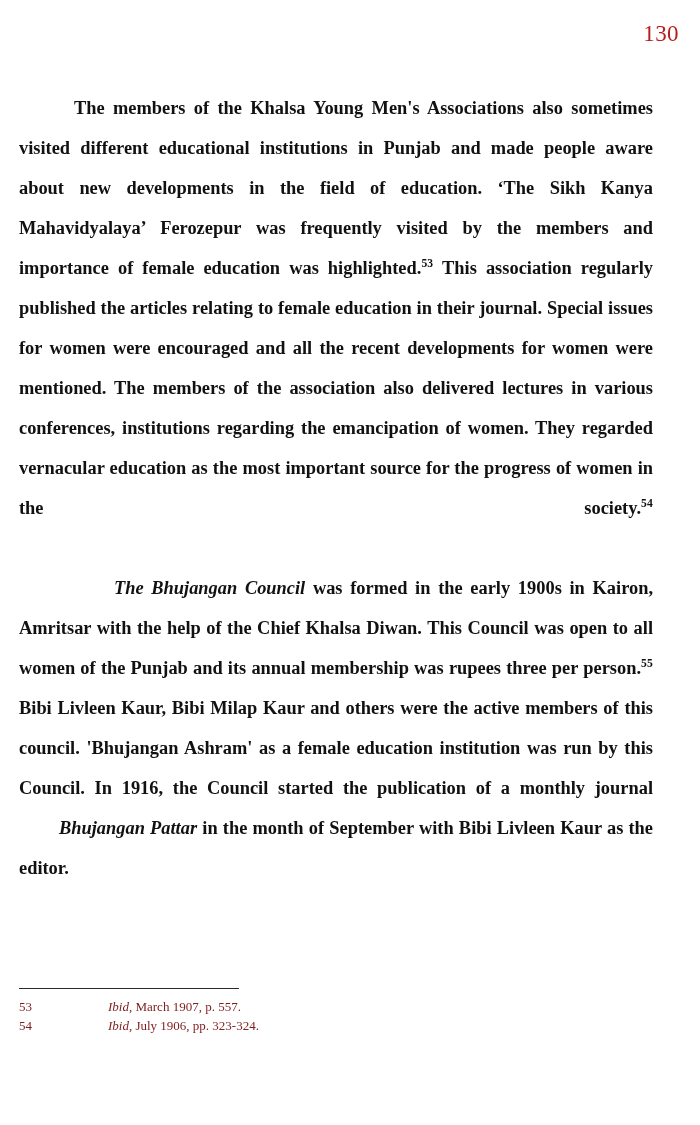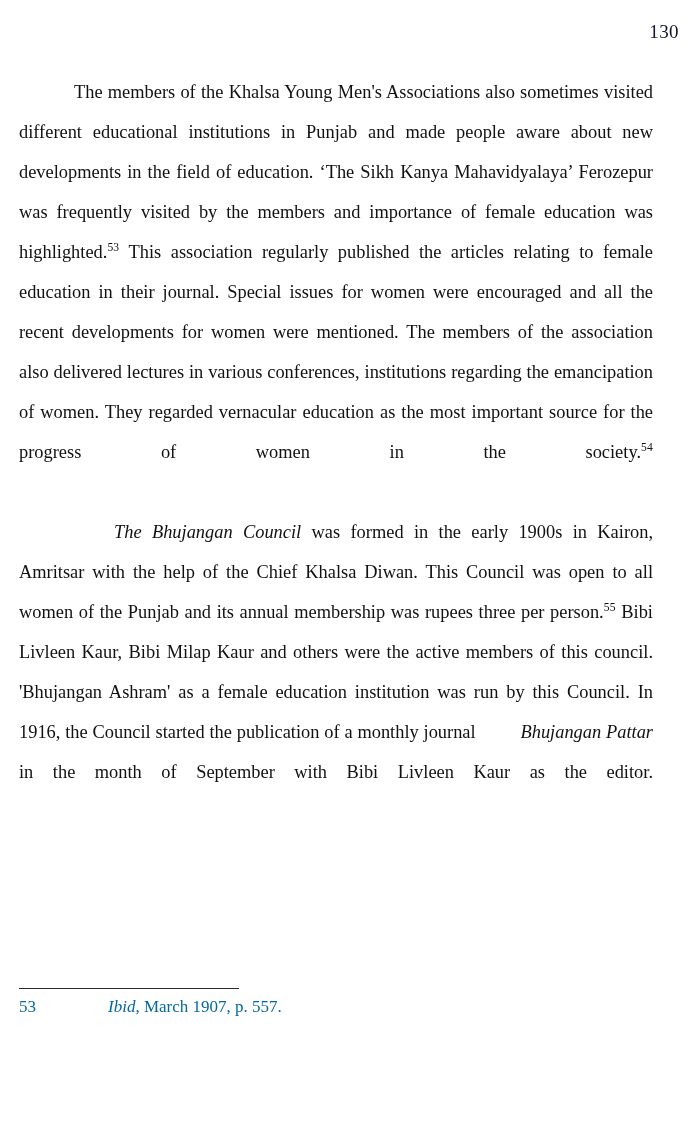--- a/index.html
+++ b/index.html
@@ -22,32 +22,33 @@
     width: 700px;
     height: 1125px;
     background: #ffffff;
   }
 
   
   .folio {
     position: absolute;
     top: 22px;
     right: 21px;
-    font-size: 19px;
+    font-size: 23px;
     line-height: 1;
     letter-spacing: 0.4px;
-    color: #0f172a;
+    color: #b91c1c;
   }
 
   
   .body-col {
     position: absolute;
     left: 19px;
-    top: 72px;
+    top: 88px;
     width: 634px;
+    font-weight: bold;
   }
 
   p.para {
     margin: 0;
     text-align: justify;
     text-justify: inter-word;
     font-size: 18.4px;
     line-height: 40px;
     text-indent: 55px;
     color: #111111;
@@ -84,23 +85,23 @@
   .fn-rule {
     width: 220px;
     height: 0;
     border: 0;
     border-top: 1.4px solid #2a2a2a;
     margin: 0 0 8px 0;
   }
 
   .fn-row {
     display: block;
-    font-size: 17px;
+    font-size: 13px;
     line-height: 19.2px;
-    color: #0369a1;
+    color: #7f1d1d;
     white-space: nowrap;
   }
 
   .fn-num {
     display: inline-block;
     width: 49px;
     vertical-align: top;
   }
 
   .fn-text {
@@ -118,16 +119,19 @@
     <p class="para">The members of the Khalsa Young Men's Associations also sometimes visited different educational institutions in Punjab and made people aware about new developments in the field of education. ‘The Sikh Kanya Mahavidyalaya’ Ferozepur was frequently visited by the members and importance of female education was highlighted.<sup class="fnref">53</sup> This association regularly published the articles relating to female education in their journal.  Special issues for women were encouraged and all the recent developments for women were mentioned. The members of the association also delivered lectures in various conferences, institutions regarding the emancipation of women.  They regarded vernacular education as the most important source for the progress of women in the society.<sup class="fnref">54</sup></p>
     <p class="para"><i>The Bhujangan Council</i> was formed in the early 1900s in Kairon, Amritsar with the help of the Chief Khalsa Diwan.  This Council was open to all women of the Punjab and its annual membership was rupees three per person.<sup class="fnref">55</sup>  Bibi Livleen Kaur, Bibi Milap Kaur and others were the active members of this council. 'Bhujangan Ashram' as a female education institution was run by this Council.  In 1916, the Council started the publication of a monthly journal <i>Bhujangan Pattar</i> in the month of September with Bibi Livleen Kaur as the editor.</p>
   </div>
 
   <div class="footnotes">
     <hr class="fn-rule">
     <div class="fn-list">
       <div class="fn-row">
         <span class="fn-num">53</span><span class="fn-text"><i>Ibid</i>, March 1907, p. 557.</span>
       </div>
+      <div class="fn-row">
+        <span class="fn-num">54</span><span class="fn-text"><i>Ibid</i>, July 1906, pp. 323-324.</span>
+      </div>
     </div>
   </div>
 
 </div>
 
 </body></html>

